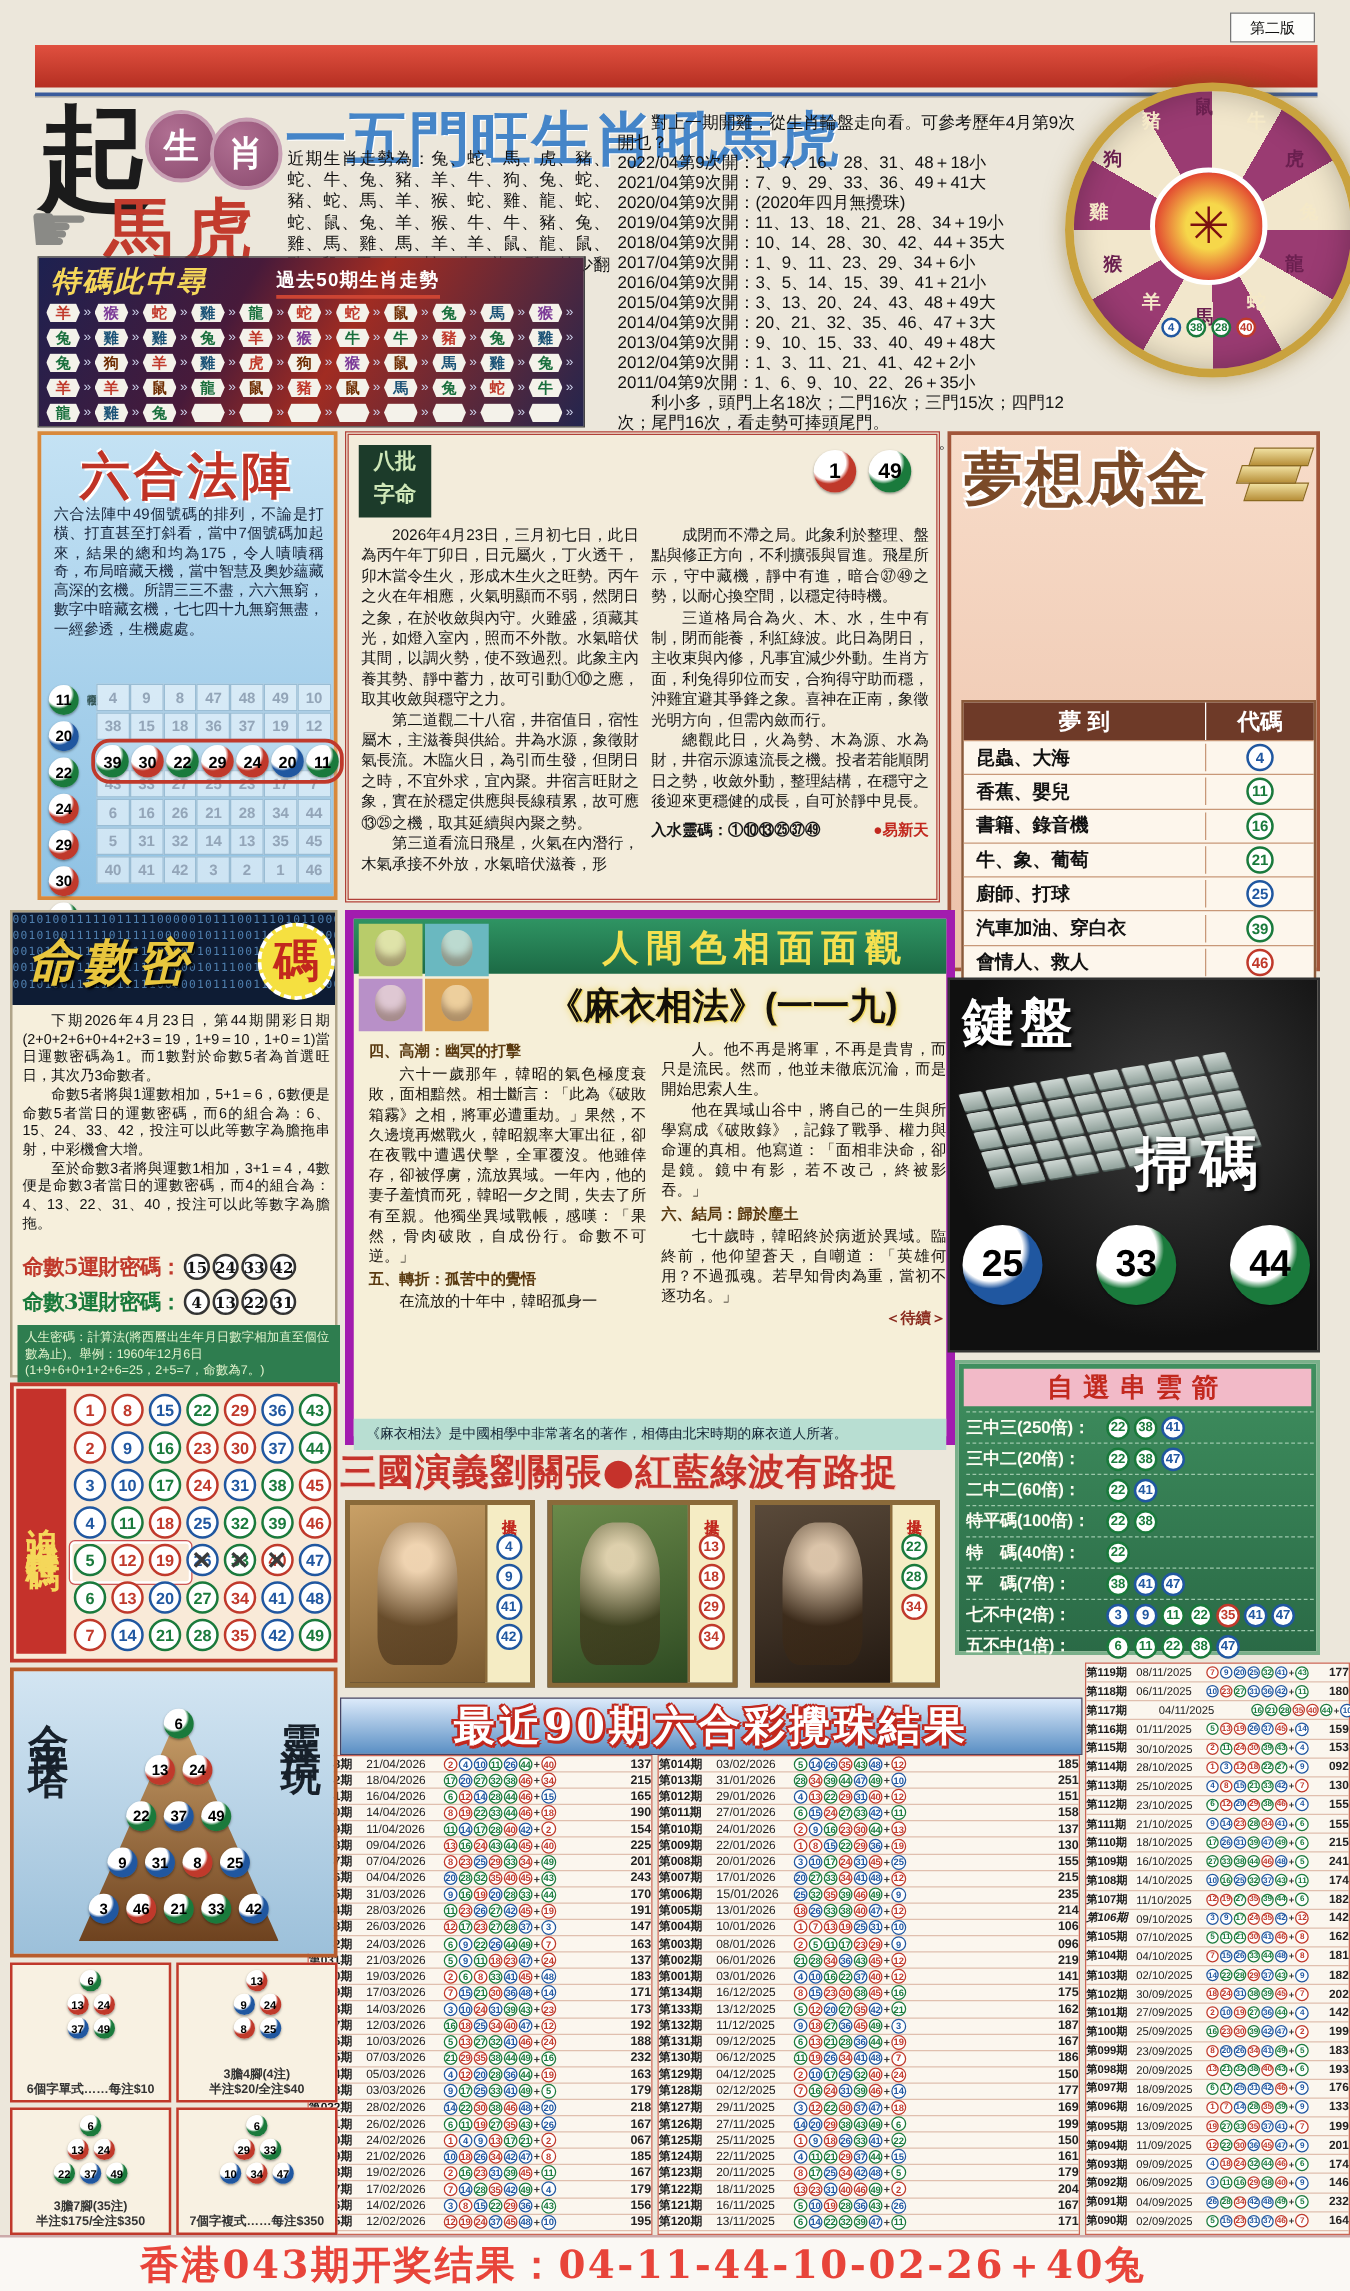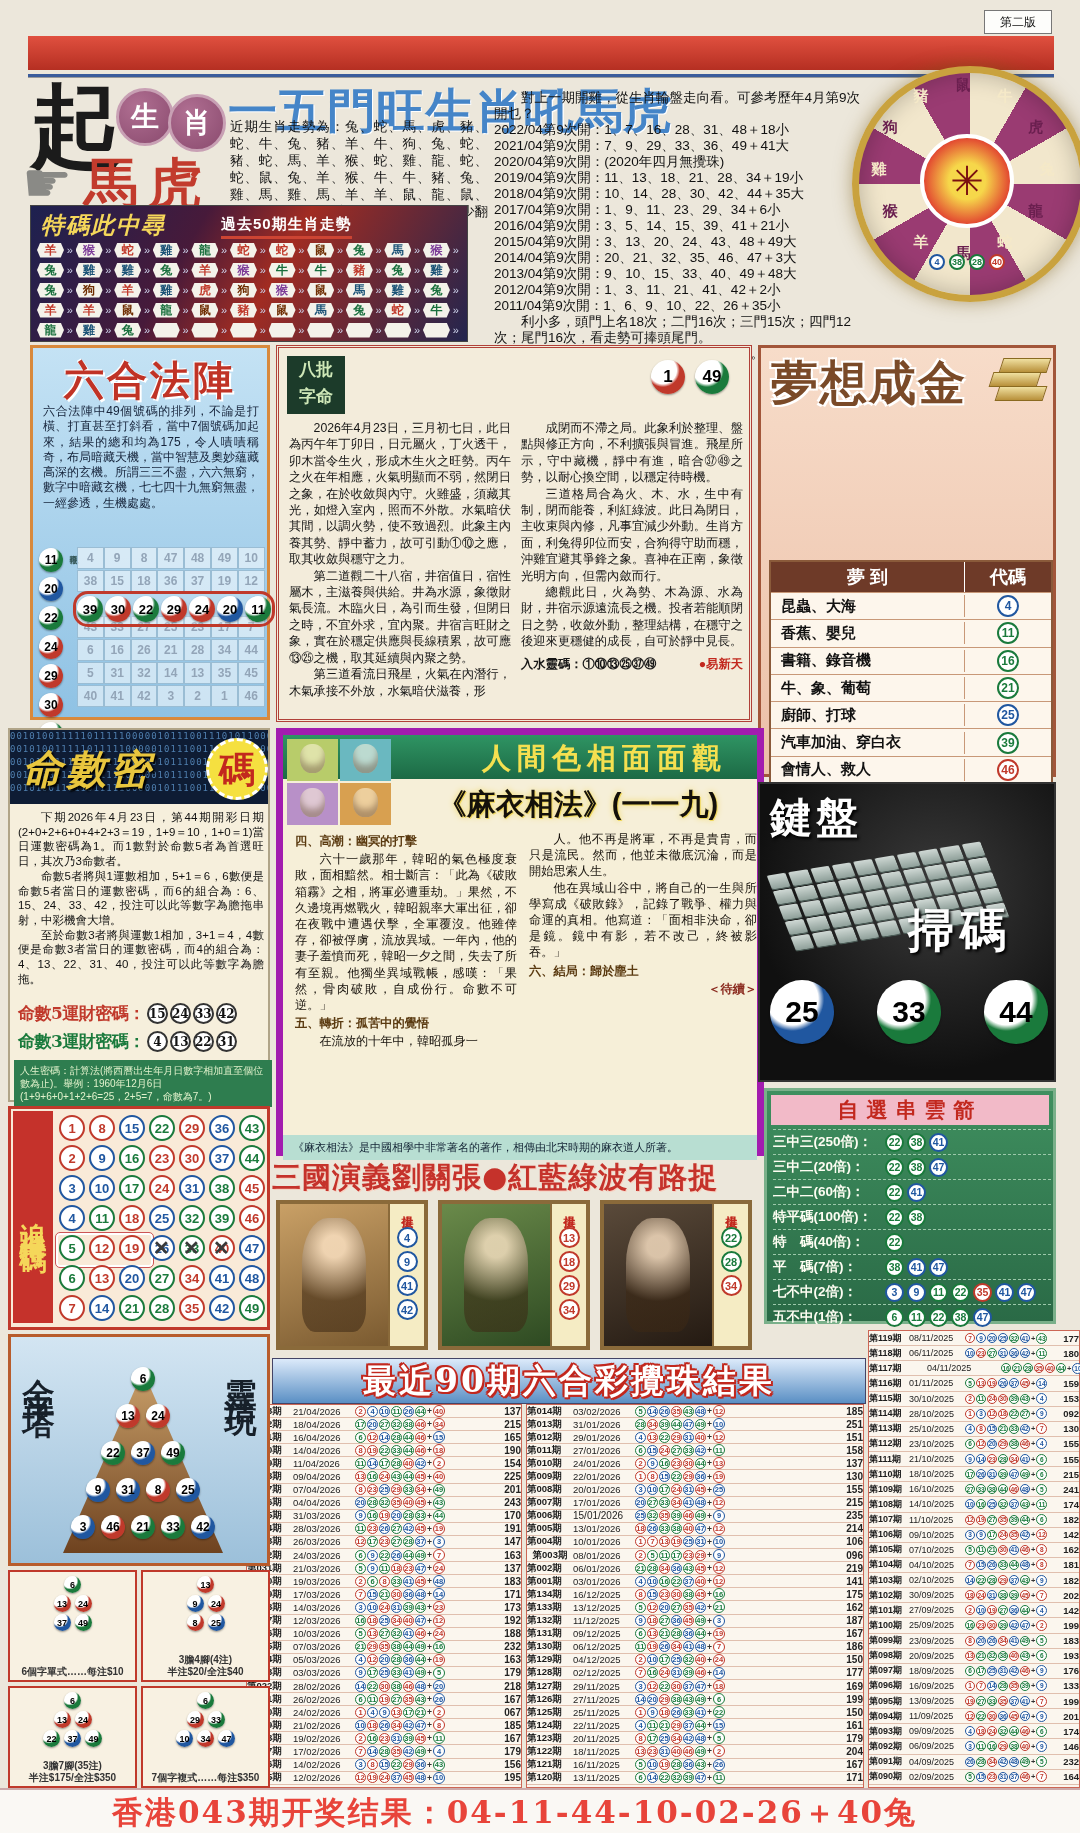--- a/index.html
+++ b/index.html
@@ -602,20 +602,21 @@
     <div class="my-col" style="left:12px;" id="my-c1">
         <div class="my-h">四、高潮：幽冥的打擊</div>
         <p class="indent" style="margin: 0px;">六十一歲那年，韓昭的氣色極度衰敗，面相黯然。相士斷言：「此為《破敗箱霧》之相，將軍必遭重劫。」果然，不久邊境再燃戰火，韓昭親率大軍出征，卻在夜戰中遭遇伏擊，全軍覆沒。他雖倖存，卻被俘虜，流放異域。一年內，他的妻子羞憤而死，韓昭一夕之間，失去了所有至親。他獨坐異域戰帳，感嘆：「果然，骨肉破敗，自成份行。命數不可逆。」</p>
         <div class="my-h">五、轉折：孤苦中的覺悟</div>
         <p class="indent" style="margin: 0px;">在流放的十年中，韓昭孤身一</p>
       </div>
     <div class="my-col" style="left:246px;width:228px;" id="my-c2">
         <p class="indent" style="margin: 0px;">人。他不再是將軍，不再是貴胄，而只是流民。然而，他並未徹底沉淪，而是開始思索人生。</p>
         <p class="indent" style="margin: 0px;">他在異域山谷中，將自己的一生與所學寫成《破敗錄》，記錄了戰爭、權力與命運的真相。他寫道：「面相非決命，卻是鏡。鏡中有影，若不改己，終被影吞。」</p>
         <div class="my-h">六、結局：歸於塵土</div>
+        <p class="indent" style="margin: 0px;">七十歲時，韓昭終於病逝於異域。臨終前，他仰望蒼天，自嘲道：「英雄何用？不過孤魂。若早知骨肉為重，當初不逐功名。」</p>
         <div class="my-tbc">＜待續＞</div>
       </div>
     <div class="my-foot">《麻衣相法》是中國相學中非常著名的著作，相傳由北宋時期的麻衣道人所著。</div>
   </div>
 
   <div class="abs kbd">
     <div class="kbd-word1">鍵盤</div>
     <div class="keys" id="kbd-keys">
         <div class="key"></div>
         <div class="key"></div>
@@ -1456,21 +1457,21 @@
           <span class="mb" style="height: 11px; width: 11px; font-size: 7.5px; border-color: rgb(192, 57, 43); color: rgb(192, 57, 43);">13</span>
           <span class="mb" style="height: 11px; width: 11px; font-size: 7.5px; border-color: rgb(192, 57, 43); color: rgb(192, 57, 43);">19</span>
           <span class="mb" style="height: 11px; width: 11px; font-size: 7.5px; border-color: rgb(32, 87, 160); color: rgb(32, 87, 160);">25</span>
           <span class="mb" style="height: 11px; width: 11px; font-size: 7.5px; border-color: rgb(32, 87, 160); color: rgb(32, 87, 160);">31</span>
           <span class="plus" style="font-size: 8.5px;">+</span>
           <span class="mb" style="height: 12px; width: 12px; font-size: 7.5px; border-color: rgb(32, 87, 160); color: rgb(32, 87, 160);">10</span>
         </span>
         <span class="rs" style="width: 28px; font-size: 10px;">106</span>
       </div>
       <div class="rrow" style="height: 13.1034px;">
-        <span class="ri" style="width: 46px; font-size: 9.5px; text-align: center;">第003期</span>
+        <span class="ri" style="width: 46px; font-size: 9.5px;">第003期</span>
         <span class="rd" style="width: 62px; font-size: 9.5px;">08/01/2026</span>
         <span class="rb">
           <span class="mb" style="height: 11px; width: 11px; font-size: 7.5px; border-color: rgb(192, 57, 43); color: rgb(192, 57, 43);">2</span>
           <span class="mb" style="height: 11px; width: 11px; font-size: 7.5px; border-color: rgb(26, 122, 60); color: rgb(26, 122, 60);">5</span>
           <span class="mb" style="height: 11px; width: 11px; font-size: 7.5px; border-color: rgb(26, 122, 60); color: rgb(26, 122, 60);">11</span>
           <span class="mb" style="height: 11px; width: 11px; font-size: 7.5px; border-color: rgb(26, 122, 60); color: rgb(26, 122, 60);">17</span>
           <span class="mb" style="height: 11px; width: 11px; font-size: 7.5px; border-color: rgb(192, 57, 43); color: rgb(192, 57, 43);">23</span>
           <span class="mb" style="height: 11px; width: 11px; font-size: 7.5px; border-color: rgb(192, 57, 43); color: rgb(192, 57, 43);">29</span>
           <span class="plus" style="font-size: 8.5px;">+</span>
           <span class="mb" style="height: 12px; width: 12px; font-size: 7.5px; border-color: rgb(32, 87, 160); color: rgb(32, 87, 160);">9</span>
@@ -1923,21 +1924,21 @@
           <span class="mb" style="height: 10px; width: 10px; font-size: 6.5px; border-color: rgb(26, 122, 60); color: rgb(26, 122, 60);">27</span>
           <span class="mb" style="height: 10px; width: 10px; font-size: 6.5px; border-color: rgb(192, 57, 43); color: rgb(192, 57, 43);">35</span>
           <span class="mb" style="height: 10px; width: 10px; font-size: 6.5px; border-color: rgb(26, 122, 60); color: rgb(26, 122, 60);">39</span>
           <span class="mb" style="height: 10px; width: 10px; font-size: 6.5px; border-color: rgb(26, 122, 60); color: rgb(26, 122, 60);">44</span>
           <span class="plus" style="font-size: 7.5px;">+</span>
           <span class="mb" style="height: 11px; width: 11px; font-size: 6.5px; border-color: rgb(26, 122, 60); color: rgb(26, 122, 60);">6</span>
         </span>
         <span class="rs" style="width: 24px; font-size: 9.5px;">182</span>
       </div>
       <div class="rrow" style="height: 15.1333px;">
-        <span class="ri" style="width: 40px; font-size: 9px;">第106期</span>
+        <span class="ri" style="width: 40px; font-size: 9px; font-style: italic;">第106期</span>
         <span class="rd" style="width: 56px; font-size: 9px;">09/10/2025</span>
         <span class="rb">
           <span class="mb" style="height: 10px; width: 10px; font-size: 6.5px; border-color: rgb(32, 87, 160); color: rgb(32, 87, 160);">3</span>
           <span class="mb" style="height: 10px; width: 10px; font-size: 6.5px; border-color: rgb(32, 87, 160); color: rgb(32, 87, 160);">9</span>
           <span class="mb" style="height: 10px; width: 10px; font-size: 6.5px; border-color: rgb(26, 122, 60); color: rgb(26, 122, 60);">17</span>
           <span class="mb" style="height: 10px; width: 10px; font-size: 6.5px; border-color: rgb(192, 57, 43); color: rgb(192, 57, 43);">24</span>
           <span class="mb" style="height: 10px; width: 10px; font-size: 6.5px; border-color: rgb(192, 57, 43); color: rgb(192, 57, 43);">35</span>
           <span class="mb" style="height: 10px; width: 10px; font-size: 6.5px; border-color: rgb(32, 87, 160); color: rgb(32, 87, 160);">42</span>
           <span class="plus" style="font-size: 7.5px;">+</span>
           <span class="mb" style="height: 11px; width: 11px; font-size: 6.5px; border-color: rgb(192, 57, 43); color: rgb(192, 57, 43);">12</span>

